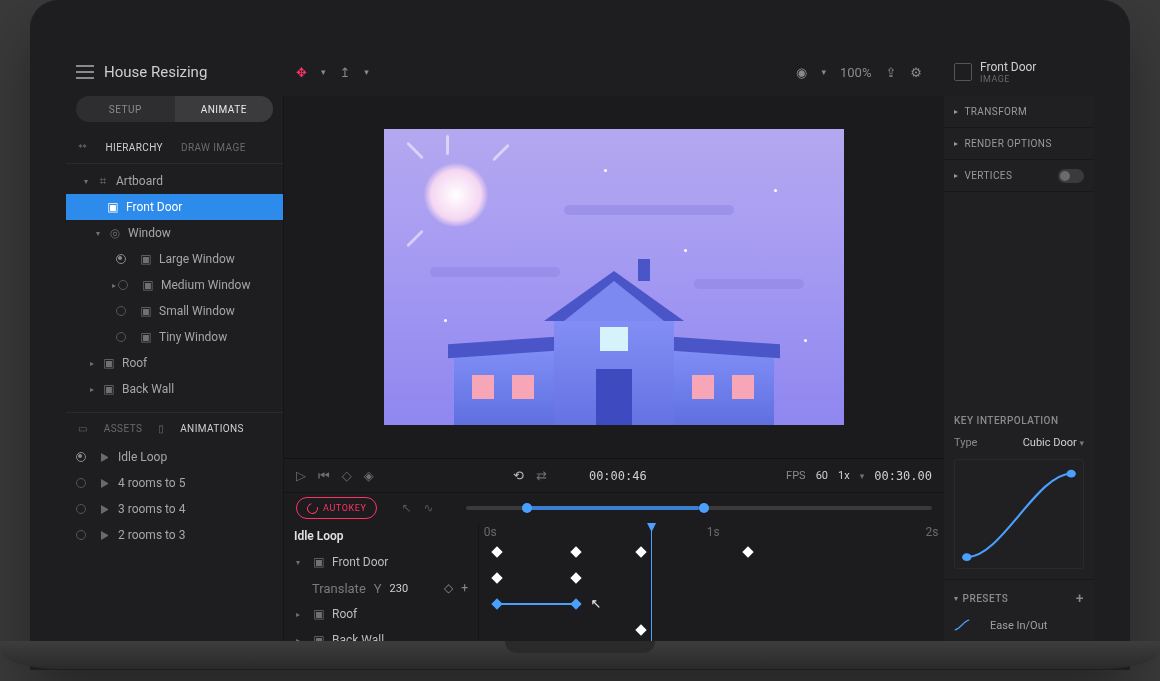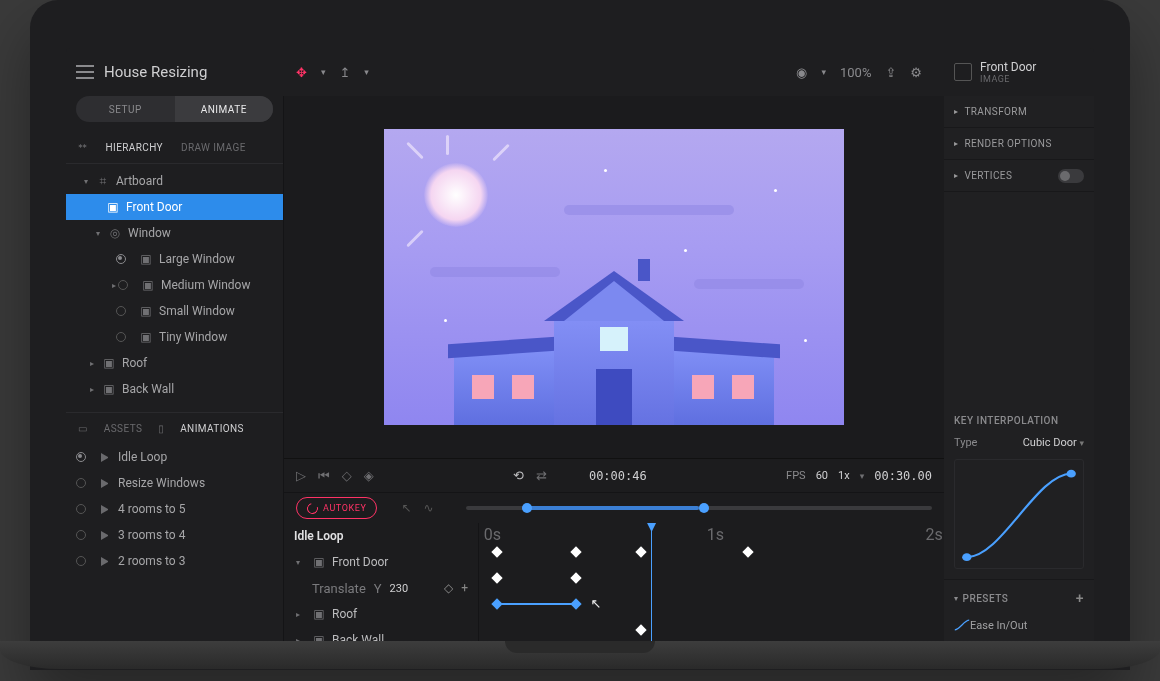--- a/index.html
+++ b/index.html
@@ -79,21 +79,21 @@
 .scrub{height:4px;background:#3a3a3d;border-radius:2px;position:relative}
 .scrub .fill{position:absolute;left:12%;right:50%;top:0;bottom:0;background:#3b7fd4;border-radius:2px}
 .scrub .h{position:absolute;top:-3px;width:10px;height:10px;background:#4aa0ff;border-radius:50%}
 .tlbody{flex:1;display:flex;min-height:0}
 .tlleft{width:195px;border-right:1px solid #141416;display:flex;flex-direction:column;font-size:12px}
 .tlrow{height:26px;display:flex;align-items:center;padding:0 10px;color:#bcbcbe}
 .tlrow.h1{font-weight:600;color:#e0e0e2}
 .tlrow .lab{color:#7a7a7d;margin-right:8px;font-size:13px}
 .tlrow .val{background:transparent;border:none;color:#d0d0d2;width:34px;font-size:11px}
 .tlright{flex:1;position:relative;overflow:hidden}
-.ruler{height:16px;display:flex;color:#6a6a6d;font-size:16px;position:relative}
+.ruler{height:16px;display:flex;color:#6a6a6d;font-size:12px;position:relative}
 .ruler span{position:absolute;top:2px}
 .lane{height:26px;position:relative}
 .lane .k{position:absolute;top:9px;width:8px;height:8px;background:#fff;transform:rotate(45deg)}
 .lane .k.b{background:#4aa0ff}
 .lane .seg{position:absolute;top:12px;height:2px;background:#4aa0ff}
 .playhead{position:absolute;top:0;bottom:0;width:1px;background:#4aa0ff;left:37%}
 .playhead::before{content:'';position:absolute;top:0;left:-4px;width:9px;height:9px;background:#4aa0ff;clip-path:polygon(0 0,100% 0,50% 100%)}
 .cursor-arrow{position:absolute;font-size:13px;color:#eee}
 
 
@@ -102,21 +102,21 @@
 .toggle{margin-left:auto;width:26px;height:14px;background:#3a3a3d;border-radius:7px;position:relative}
 .toggle::after{content:'';position:absolute;left:2px;top:2px;width:10px;height:10px;background:#6a6a6d;border-radius:50%}
 .kpanel{padding:10px}
 .kpanel h5{font-size:10px;letter-spacing:.5px;color:#8a8a8d;font-weight:500;margin-bottom:10px}
 .kpanel .field{display:flex;align-items:center;justify-content:space-between;font-size:11px;margin-bottom:10px}
 .kpanel .field .val{color:#d0d0d2}
 .curve{height:110px;border:1px solid #2a2a2d;border-radius:3px;padding:6px;position:relative}
 .curve svg{width:100%;height:100%}
 .presets{border-top:1px solid #18181a;padding:10px}
 .presets h5{font-size:10px;letter-spacing:.5px;color:#8a8a8d;font-weight:500;display:flex;justify-content:space-between;align-items:center;margin-bottom:8px}
-.prow{display:flex;align-items:center;gap:0;color:#a0a0a2;height:22px}
+.prow{display:flex;align-items:center;gap:20px;color:#a0a0a2;height:22px}
 .prow svg{width:16px;height:12px}
 </style>
 </head>
 <body>
 
 <div class="laptop">
 <div class="screen">
 
   <div class="toprow">
     <div class="tleft">
@@ -212,25 +212,20 @@
         <span>▭</span>
         <span>ASSETS</span>
         <span>▯</span>
         <span class="act">ANIMATIONS</span>
       </div>
       <div class="anims">
         <div class="arow">
               <span class="radio on"></span>
               <span class="pbtn"></span>
               <span>Idle Loop</span>
-            </div>
-        <div class="arow">
-              <span class="radio"></span>
-              <span class="pbtn"></span>
-              <span>Resize Windows</span>
             </div>
         <div class="arow">
               <span class="radio"></span>
               <span class="pbtn"></span>
               <span>4 rooms to 5</span>
             </div>
         <div class="arow">
               <span class="radio"></span>
               <span class="pbtn"></span>
               <span>3 rooms to 4</span>

